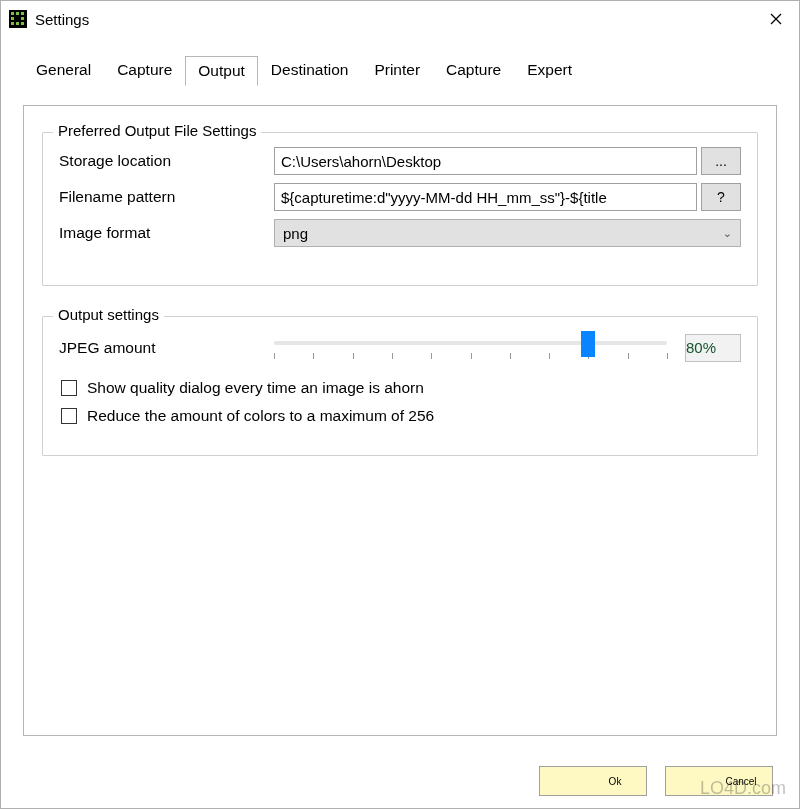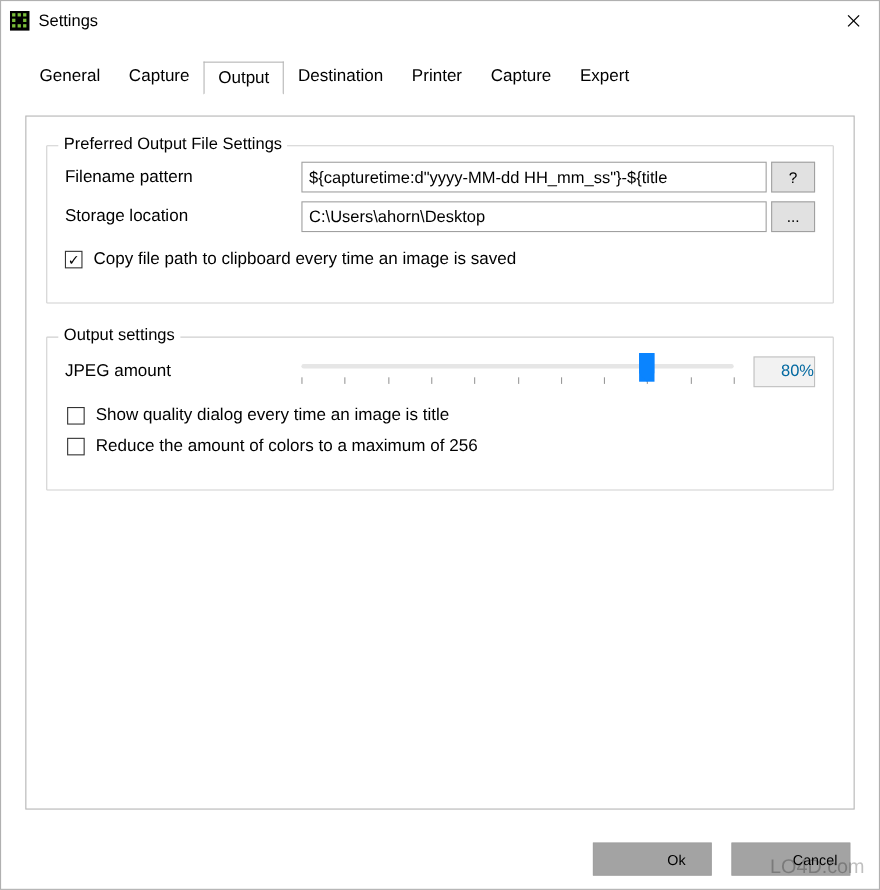--- a/index.html
+++ b/index.html
@@ -223,39 +223,39 @@
     position: absolute;
     width: 1px;
     height: 6px;
     background: #999;
   }
   .slider-value {
     width: 56px;
     height: 28px;
     border: 1px solid #c0c0c0;
     background: #f2f2f2;
-    text-align: right;
+    text-align: left;
     line-height: 26px;
     margin-left: 18px;
     font-size: 15px;
-    color: #0369a1;
+    color: #14532d;
   }
   .button-row {
     display: flex;
     justify-content: flex-end;
     gap: 18px;
     margin-top: 10px;
     padding-right: 4px;
   }
   .btn {
     width: 108px;
     height: 30px;
     border: 1px solid #a0a0a0;
-    background: #a3a3a3;
-    font-size: 13px;
+    background: #fef9c3;
+    font-size: 10px;
     cursor: pointer;
     display: flex;
     align-items: center;
     justify-content: center;
     padding-left: 44px;
   }
   .quality-group .checkbox-row { margin-top: 10px; margin-left: 2px; }
   .quality-group { margin-bottom: 0; }
   .watermark {
     position: absolute;
@@ -305,38 +305,39 @@
       <div class="tab">Capture</div>
       <div class="tab">Expert</div>
     </div>
 
     <div class="tab-panel">
 
       <div class="groupbox">
         <div class="groupbox-legend">Preferred Output File Settings</div>
 
         <div class="form-row">
+          <div class="form-label">Storage location</div>
+          <input class="text-input" type="text" value="C:\Users\ahorn\Desktop" style="">
+          <div class="btn-small">...</div>
+        </div>
+
+        <div class="form-row">
           <div class="form-label">Filename pattern</div>
           <input class="text-input" type="text" value="${capturetime:d&quot;yyyy-MM-dd HH_mm_ss&quot;}-${title" style="">
           <div class="btn-small">?</div>
         </div>
 
         <div class="form-row">
-          <div class="form-label">Storage location</div>
-          <input class="text-input" type="text" value="C:\Users\ahorn\Desktop" style="">
-          <div class="btn-small">...</div>
-        </div>
-
-        <div class="form-row">
-        </div>
-
-        <div class="checkbox-row">
-          <div class="checkbox checked"></div>
-          <span>Copy file path to clipboard every time an image is saved</span>
-        </div>
+          <div class="form-label">Image format</div>
+          <div class="combo">
+            <span>png</span>
+            <span class="combo-chevron">⌄</span>
+          </div>
+        </div>
+
       </div>
 
       <div class="groupbox quality-group">
         <div class="groupbox-legend">Output settings</div>
 
         <div class="slider-row">
           <div class="slider-label">JPEG amount</div>
           <div class="slider-wrap">
             <div class="slider-track-box">
               <div class="slider-track"></div>
@@ -358,21 +359,21 @@
                   <polygon points="0,0 14,0 14,18 7,26 0,18" fill="#0a84ff"></polygon>
                 </svg>
               </div>
             </div>
             <div class="slider-value">80%</div>
           </div>
         </div>
 
         <div class="checkbox-row">
           <div class="checkbox"></div>
-          <span>Show quality dialog every time an image is title</span>
+          <span>Show quality dialog every time an image is ahorn</span>
         </div>
 
         <div class="checkbox-row">
           <div class="checkbox"></div>
           <span>Reduce the amount of colors to a maximum of 256</span>
         </div>
       </div>
 
     </div>
 

